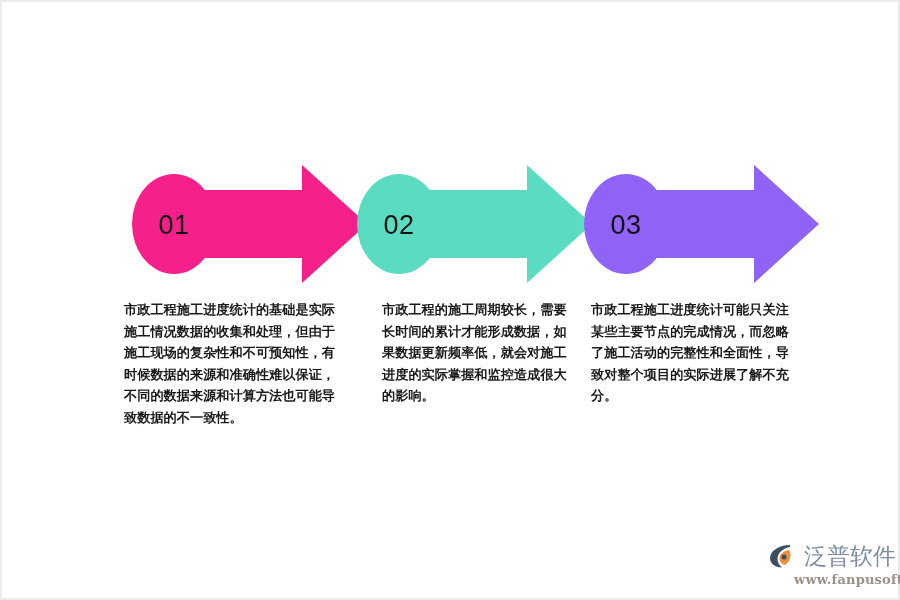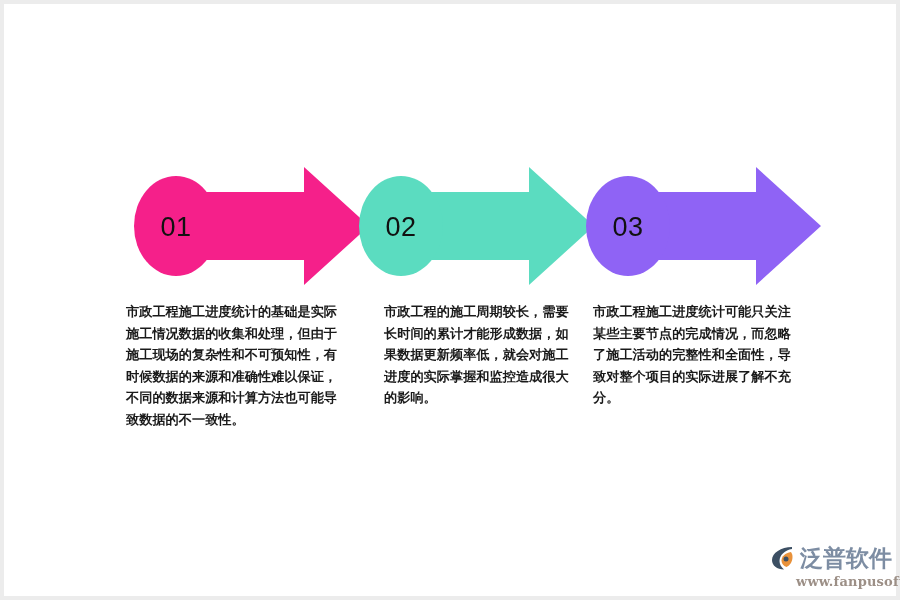--- a/index.html
+++ b/index.html
@@ -13,21 +13,21 @@
     font-family: "Liberation Sans", "DejaVu Sans", sans-serif;
     overflow: hidden;
   }
 
   #canvas {
     position: relative;
     width: 900px;
     height: 600px;
     background: #ffffff;
     box-sizing: border-box;
-    border: 4px solid #ef4444;
+    border: 2px solid #ef4444;
   }
 
   
   #arrow-row {
     position: absolute;
     left: 0;
     top: 0;
     width: 900px;
     height: 600px;
   }
@@ -80,24 +80,24 @@
     height: 34px;
   }
   #logo-mark {
     width: 32px;
     height: 32px;
     flex: 0 0 32px;
   }
   #logo-wordmark {
     font-family: "DejaVu Sans", "Liberation Sans", sans-serif;
     font-size: 23px;
-    font-weight: 700;
+    font-weight: 400;
     color: #7d8da3;
     letter-spacing: 0px;
-    margin-left: 2px;
+    margin-left: 8px;
     white-space: nowrap;
   }
   #logo-url {
     position: absolute;
     left: 30px;
     top: 33px;
     font-family: "DejaVu Serif", "Liberation Serif", serif;
     font-size: 13px;
     font-weight: 700;
     color: #9c8f86;

